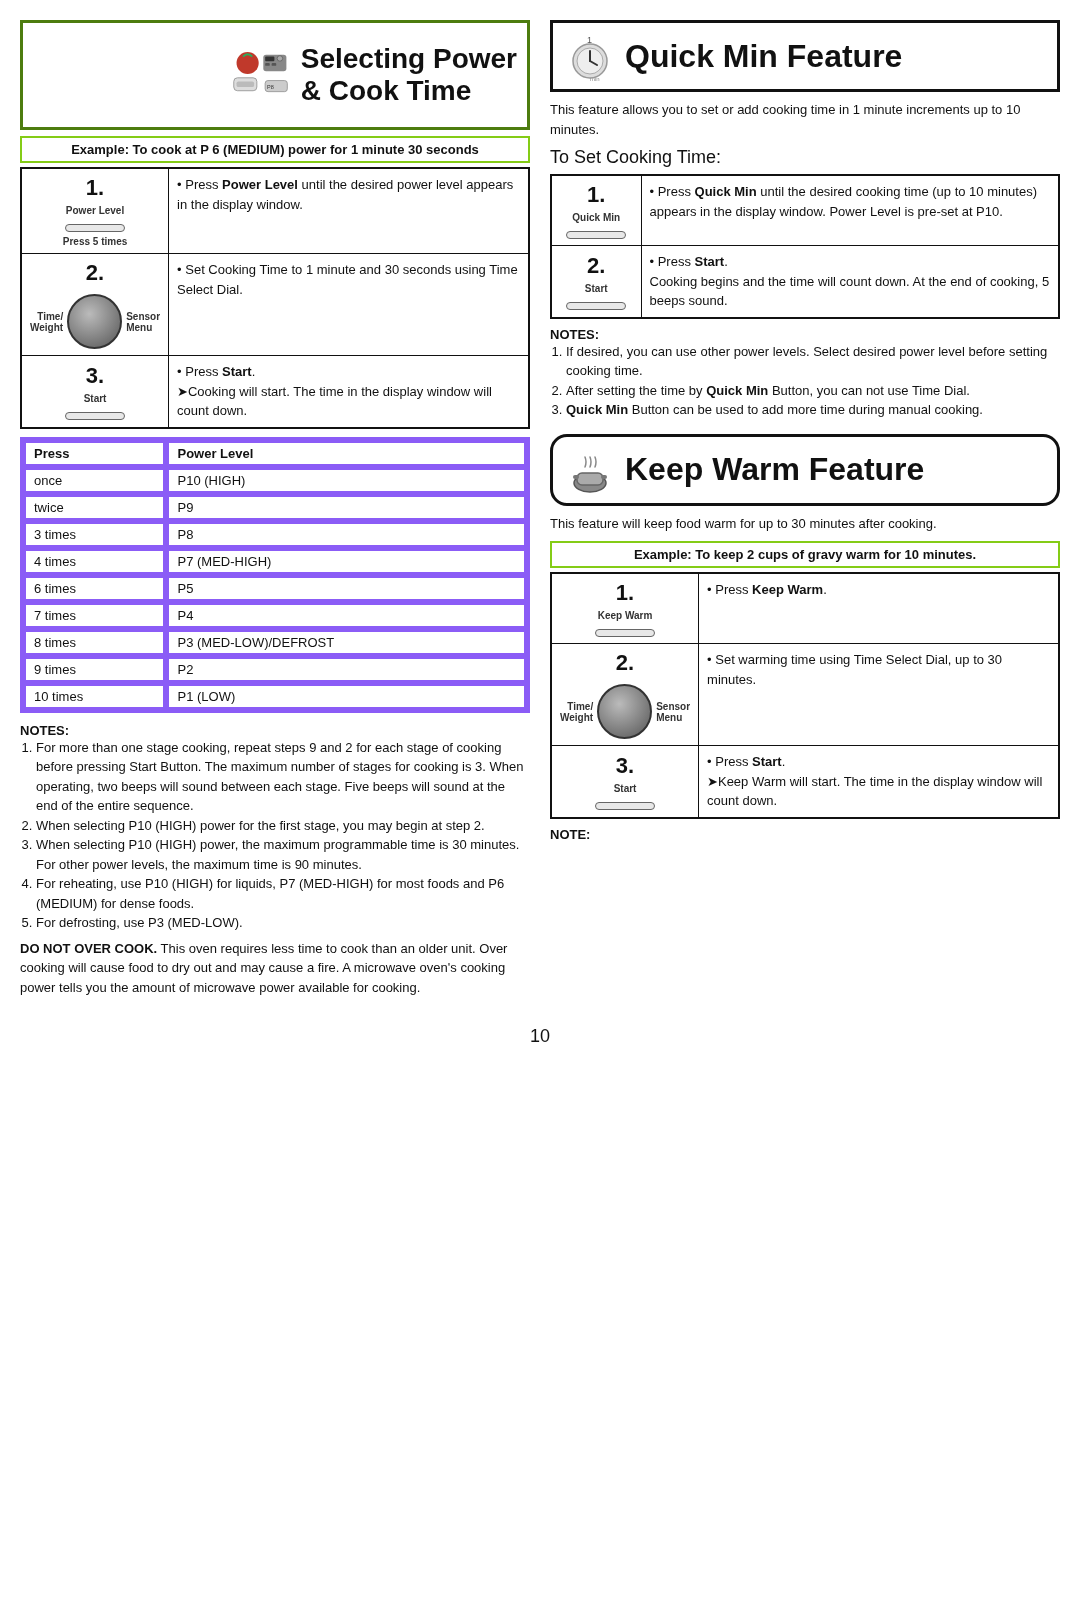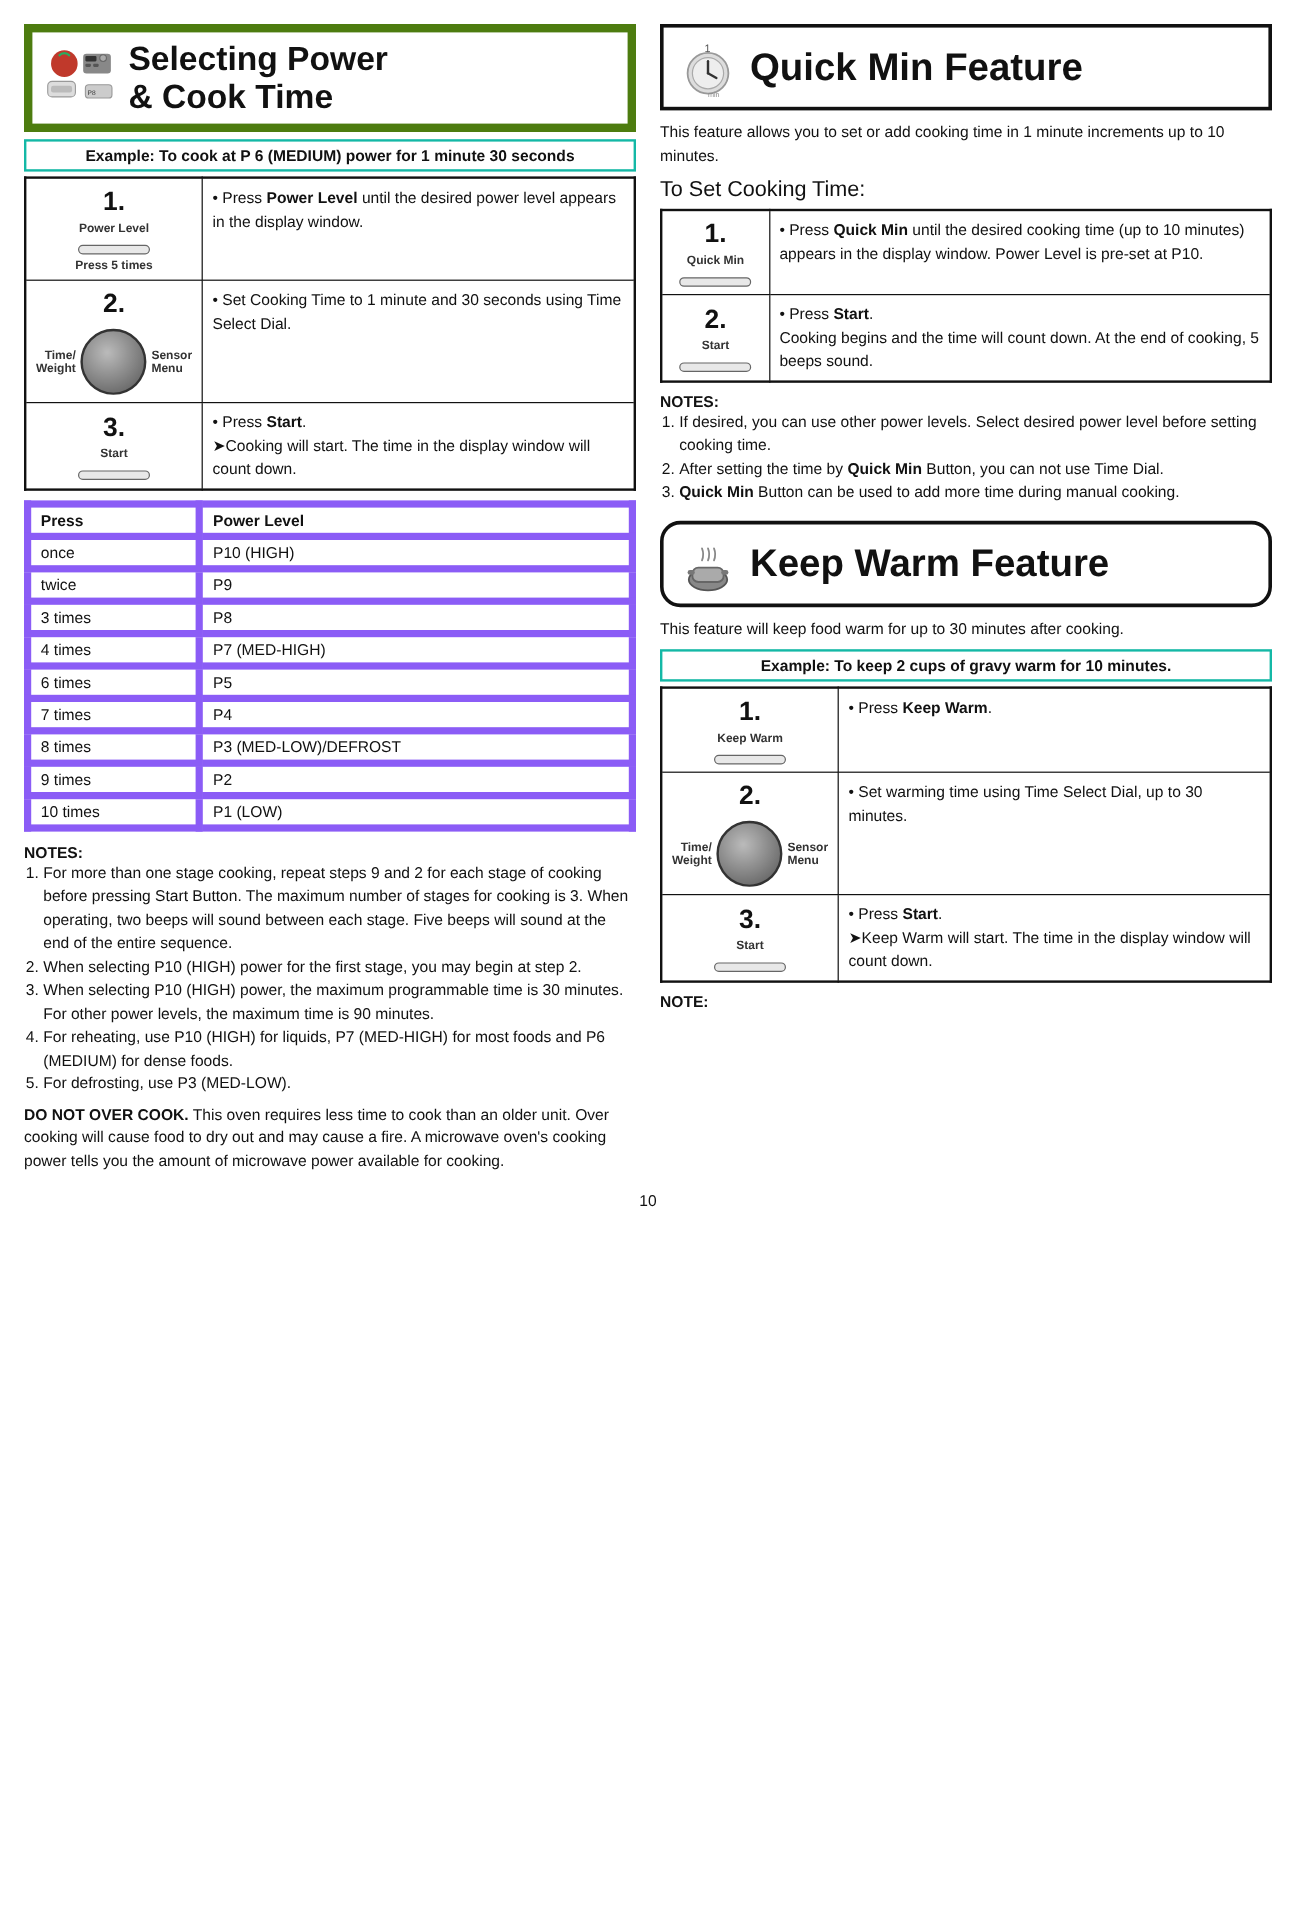--- a/index.html
+++ b/index.html
@@ -25,24 +25,25 @@
     
     .right-col {
       flex: 1;
       min-width: 0;
     }
 
     
     .section-header {
       display: flex;
       align-items: center;
-      border: 7px solid #4d7c0f;
-      padding: 6px 10px;
+      border: 3px solid #4d7c0f;
+      padding: 20px 10px;
       margin-bottom: 6px;
       background: #fff;
+      justify-content: flex-end;
     }
     .section-header .header-icon {
       width: 60px;
       height: 55px;
       margin-right: 10px;
       flex-shrink: 0;
       display: flex;
       align-items: center;
       justify-content: center;
     }
@@ -67,21 +68,21 @@
       margin-right: 10px;
       flex-shrink: 0;
     }
     .feature-header h1 {
       font-size: 32px;
       font-weight: 900;
     }
 
     
     .example-box {
-      border: 2px solid #14b8a6;
+      border: 2px solid #84cc16;
       padding: 4px 8px;
       margin-bottom: 4px;
       font-weight: bold;
       font-size: 13px;
       text-align: center;
     }
 
     
     .steps-table {
       width: 100%;
@@ -196,22 +197,22 @@
     }
 
     
     .arrow-right {
       display: inline-block;
       font-size: 13px;
     }
 
     .page-number {
       text-align: center;
-      margin-top: 6px;
-      font-size: 13px;
+      margin-top: 19px;
+      font-size: 18px;
     }
   </style>
 </head>
 <body>
 
 <div class="page-layout">
 
   <div class="left-col">
 
     <div class="section-header">

